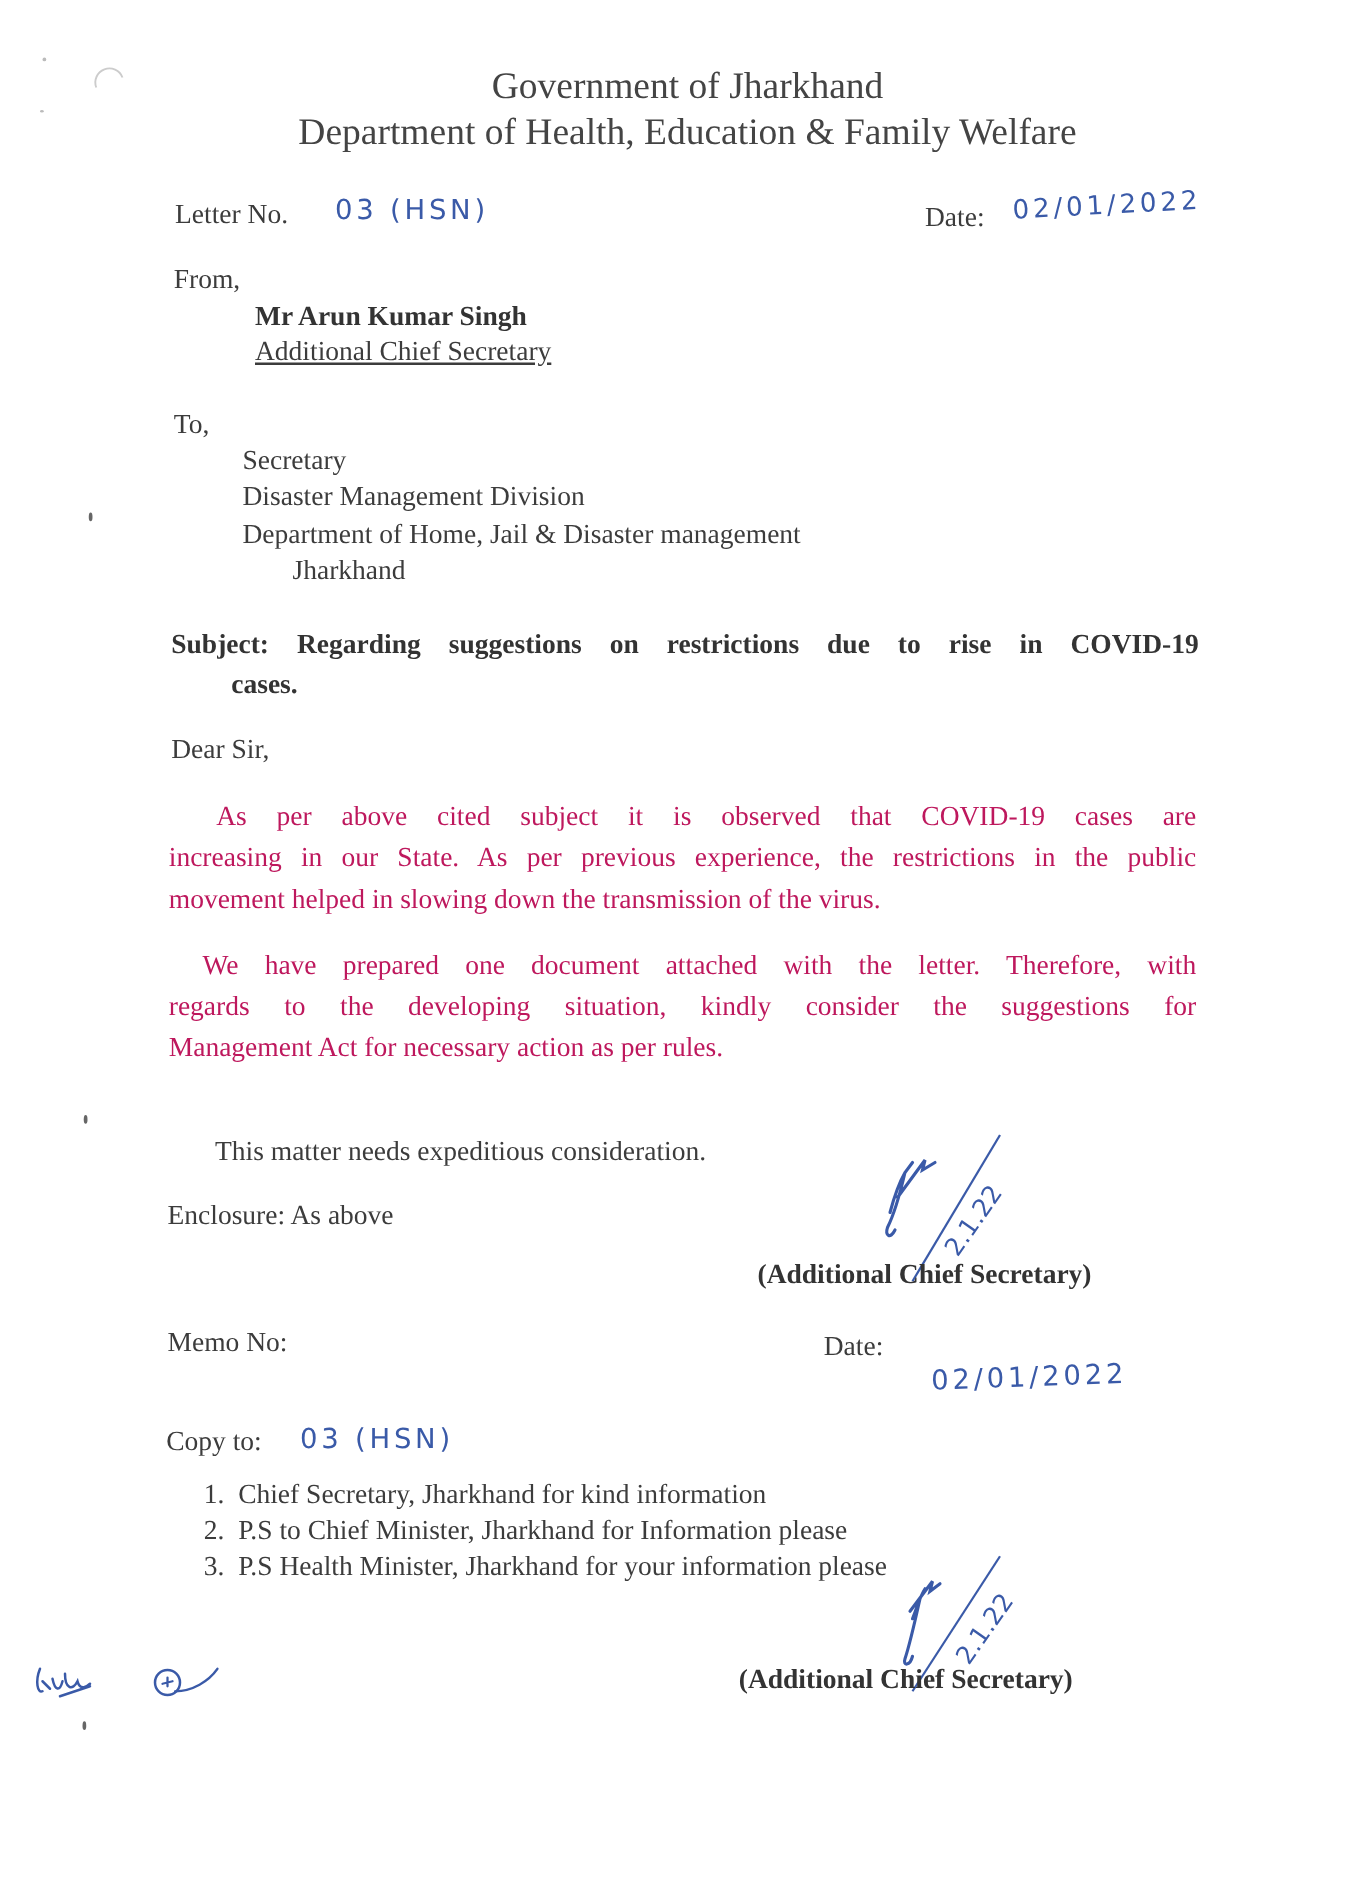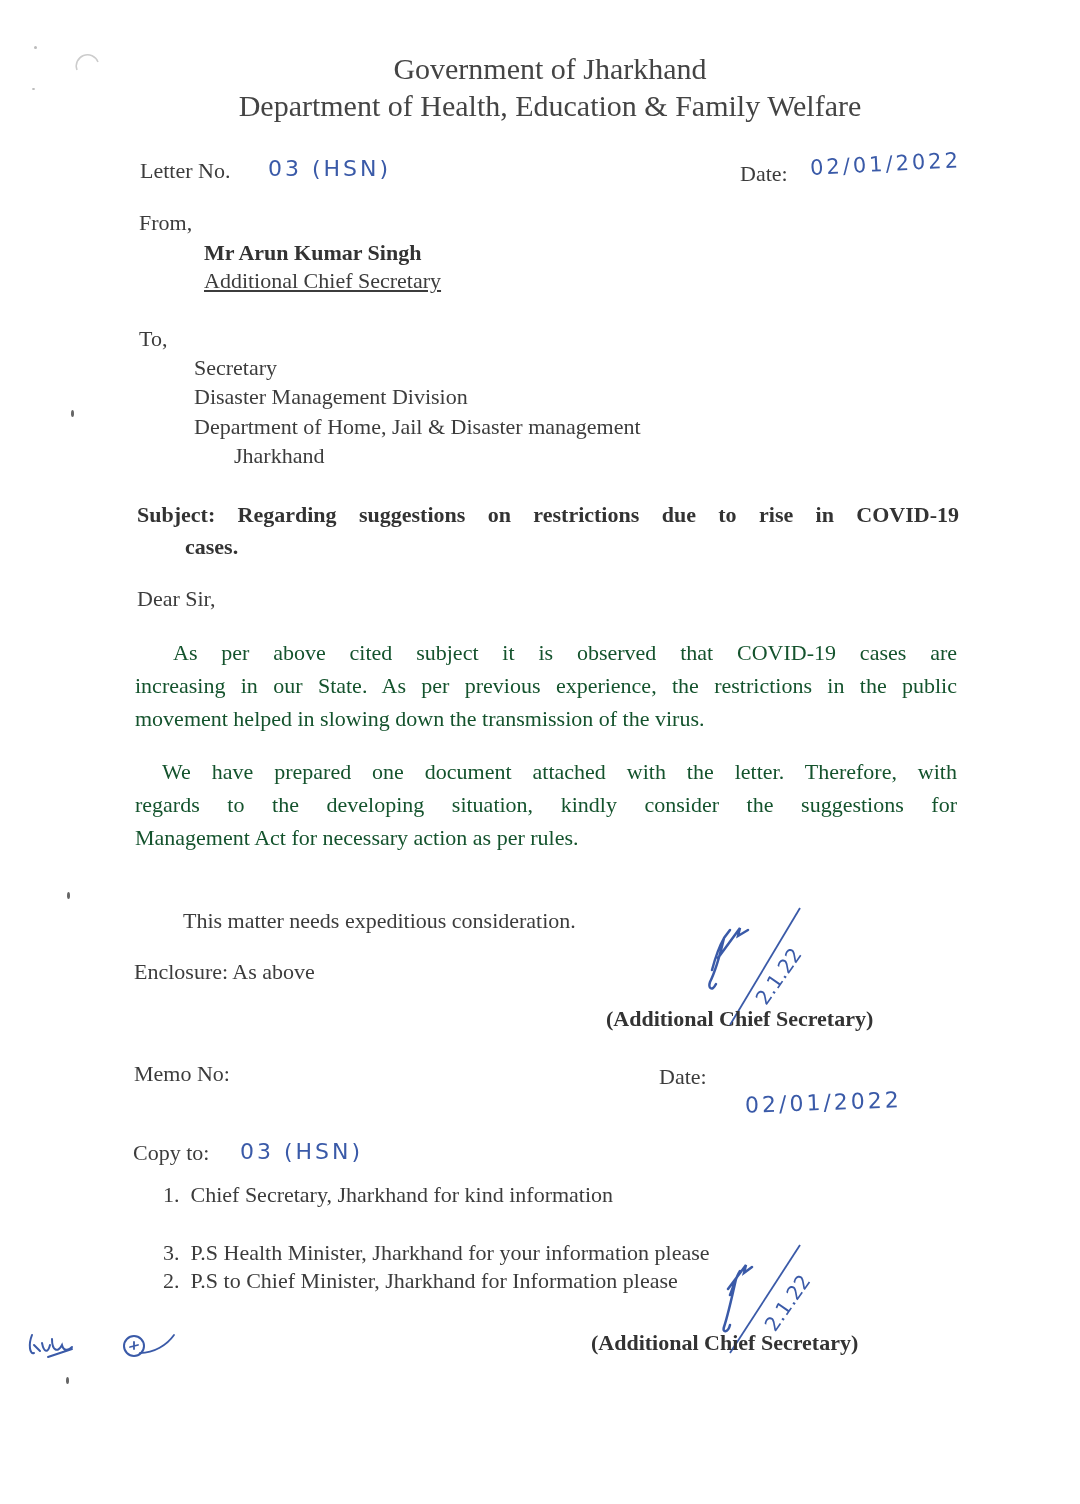--- a/index.html
+++ b/index.html
@@ -6,21 +6,21 @@
     body {
       width: 1080px; height: 1504px; background: #ffffff; position: relative; overflow: hidden;
       font-family: "Liberation Serif", "DejaVu Serif", serif; color: #3a3a3a;
     }
     .abs { position: absolute; white-space: nowrap; }
     .hdr { left: 0; width: 1100px; text-align: center; font-size: 30px; color: #444; }
     .txt { font-size: 22px; color: #3c3c3c; text-align: center; }
     .bold { font-weight: bold; color: #333; }
     .ink { font-family: "DejaVu Sans", sans-serif; color: #3a5aa8; letter-spacing: 3px; }
     .justify { text-align: justify; text-align-last: justify; white-space: normal; }
-    .para { position: absolute; left: 135px; width: 822px; font-size: 22px; line-height: 33px; color: #14532d; }
+    .para { position: absolute; left: 135px; width: 822px; font-size: 22px; line-height: 33px; color: #be185d; }
     .para .line { display: block; text-align: justify; text-align-last: justify; }
     .para .line.last { text-align-last: left; }
     svg.sig { position: absolute; overflow: visible; }
     .speck { position: absolute; background: #bbb; border-radius: 50%; }
   </style>
 </head>
 <body>
 
 <div class="speck" style="left:34px;top:46px;width:3px;height:3px;"></div>
 <div class="speck" style="left:32px;top:88px;width:3px;height:2px;"></div>
@@ -59,38 +59,38 @@
   <span class="line">increasing in our State. As per previous experience, the restrictions in the public</span>
   <span class="line last">movement helped in slowing down the transmission of the virus.</span>
 </div>
 
 <div class="para" style="top:755px;">
   <span class="line" style="padding-left:27px;">We have prepared one document attached with the letter. Therefore, with</span>
   <span class="line">regards to the developing situation, kindly consider the suggestions for</span>
   <span class="line last">Management Act for necessary action as per rules.</span>
 </div>
 
-<div class="abs txt" style="left:172px;top:908px;margin-left:11px;">This matter needs expeditious consideration.</div>
+<div class="abs txt" style="left:172px;top:908px;">This matter needs expeditious consideration.</div>
 <div class="abs txt" style="left:134px;top:959px;">Enclosure: As above</div>
 
 <svg class="sig" style="left:690px;top:900px;" width="140" height="130">
   <path d="M22 70 C26 55 30 45 34 38 L40 30 M28 58 L50 28 L48 36 L58 30 M34 38 C30 55 26 70 20 82 C18 88 22 92 26 84" stroke="#3a5aa8" stroke-width="2.5" fill="none" stroke-linecap="round"></path>
   <line x1="40" y1="125" x2="110" y2="8" stroke="#3a5aa8" stroke-width="1.8"></line>
   <text x="52" y="100" fill="#3a5aa8" font-size="20" font-family="DejaVu Sans, sans-serif" transform="rotate(-55 70 80)">2.1.22</text>
 </svg>
 <div class="abs txt bold" style="left:606px;top:1006px;">(Additional Chief Secretary)</div>
 
 <div class="abs txt" style="left:134px;top:1061px;">Memo No:</div>
 <div class="abs txt" style="left:659px;top:1064px;">Date:</div>
 <div class="abs ink" style="left:745px;top:1090px;font-size:22px;transform:rotate(-2deg);">02/01/2022</div>
 
 <div class="abs txt" style="left:133px;top:1140px;">Copy to:</div>
 <div class="abs ink" style="left:240px;top:1139px;font-size:22px;">03 (HSN)</div>
 <div class="abs txt" style="left:163px;top:1182px;white-space:pre;">1.  Chief Secretary, Jharkhand for kind information</div>
-<div class="abs txt" style="left:163px;top:1268px;white-space:pre;">2.  P.S to Chief Minister, Jharkhand for Information please</div>
+<div class="abs txt" style="left:163px;top:1211px;white-space:pre;">2.  P.S to Chief Minister, Jharkhand for Information please</div>
 <div class="abs txt" style="left:163px;top:1240px;white-space:pre;">3.  P.S Health Minister, Jharkhand for your information please</div>
 
 <svg class="sig" style="left:700px;top:1235px;" width="130" height="120">
   <path d="M30 60 C34 50 36 42 40 36 M28 54 L46 30 L44 38 L52 32 M36 44 C32 62 28 80 24 92 C22 98 28 98 30 90" stroke="#3a5aa8" stroke-width="2.5" fill="none" stroke-linecap="round"></path>
   <line x1="30" y1="118" x2="100" y2="10" stroke="#3a5aa8" stroke-width="1.8"></line>
   <text x="50" y="90" fill="#3a5aa8" font-size="20" font-family="DejaVu Sans, sans-serif" transform="rotate(-55 70 70)">2.1.22</text>
 </svg>
 <div class="abs txt bold" style="left:591px;top:1330px;">(Additional Chief Secretary)</div>
 
 <svg class="sig" style="left:22px;top:1325px;" width="160" height="50">

